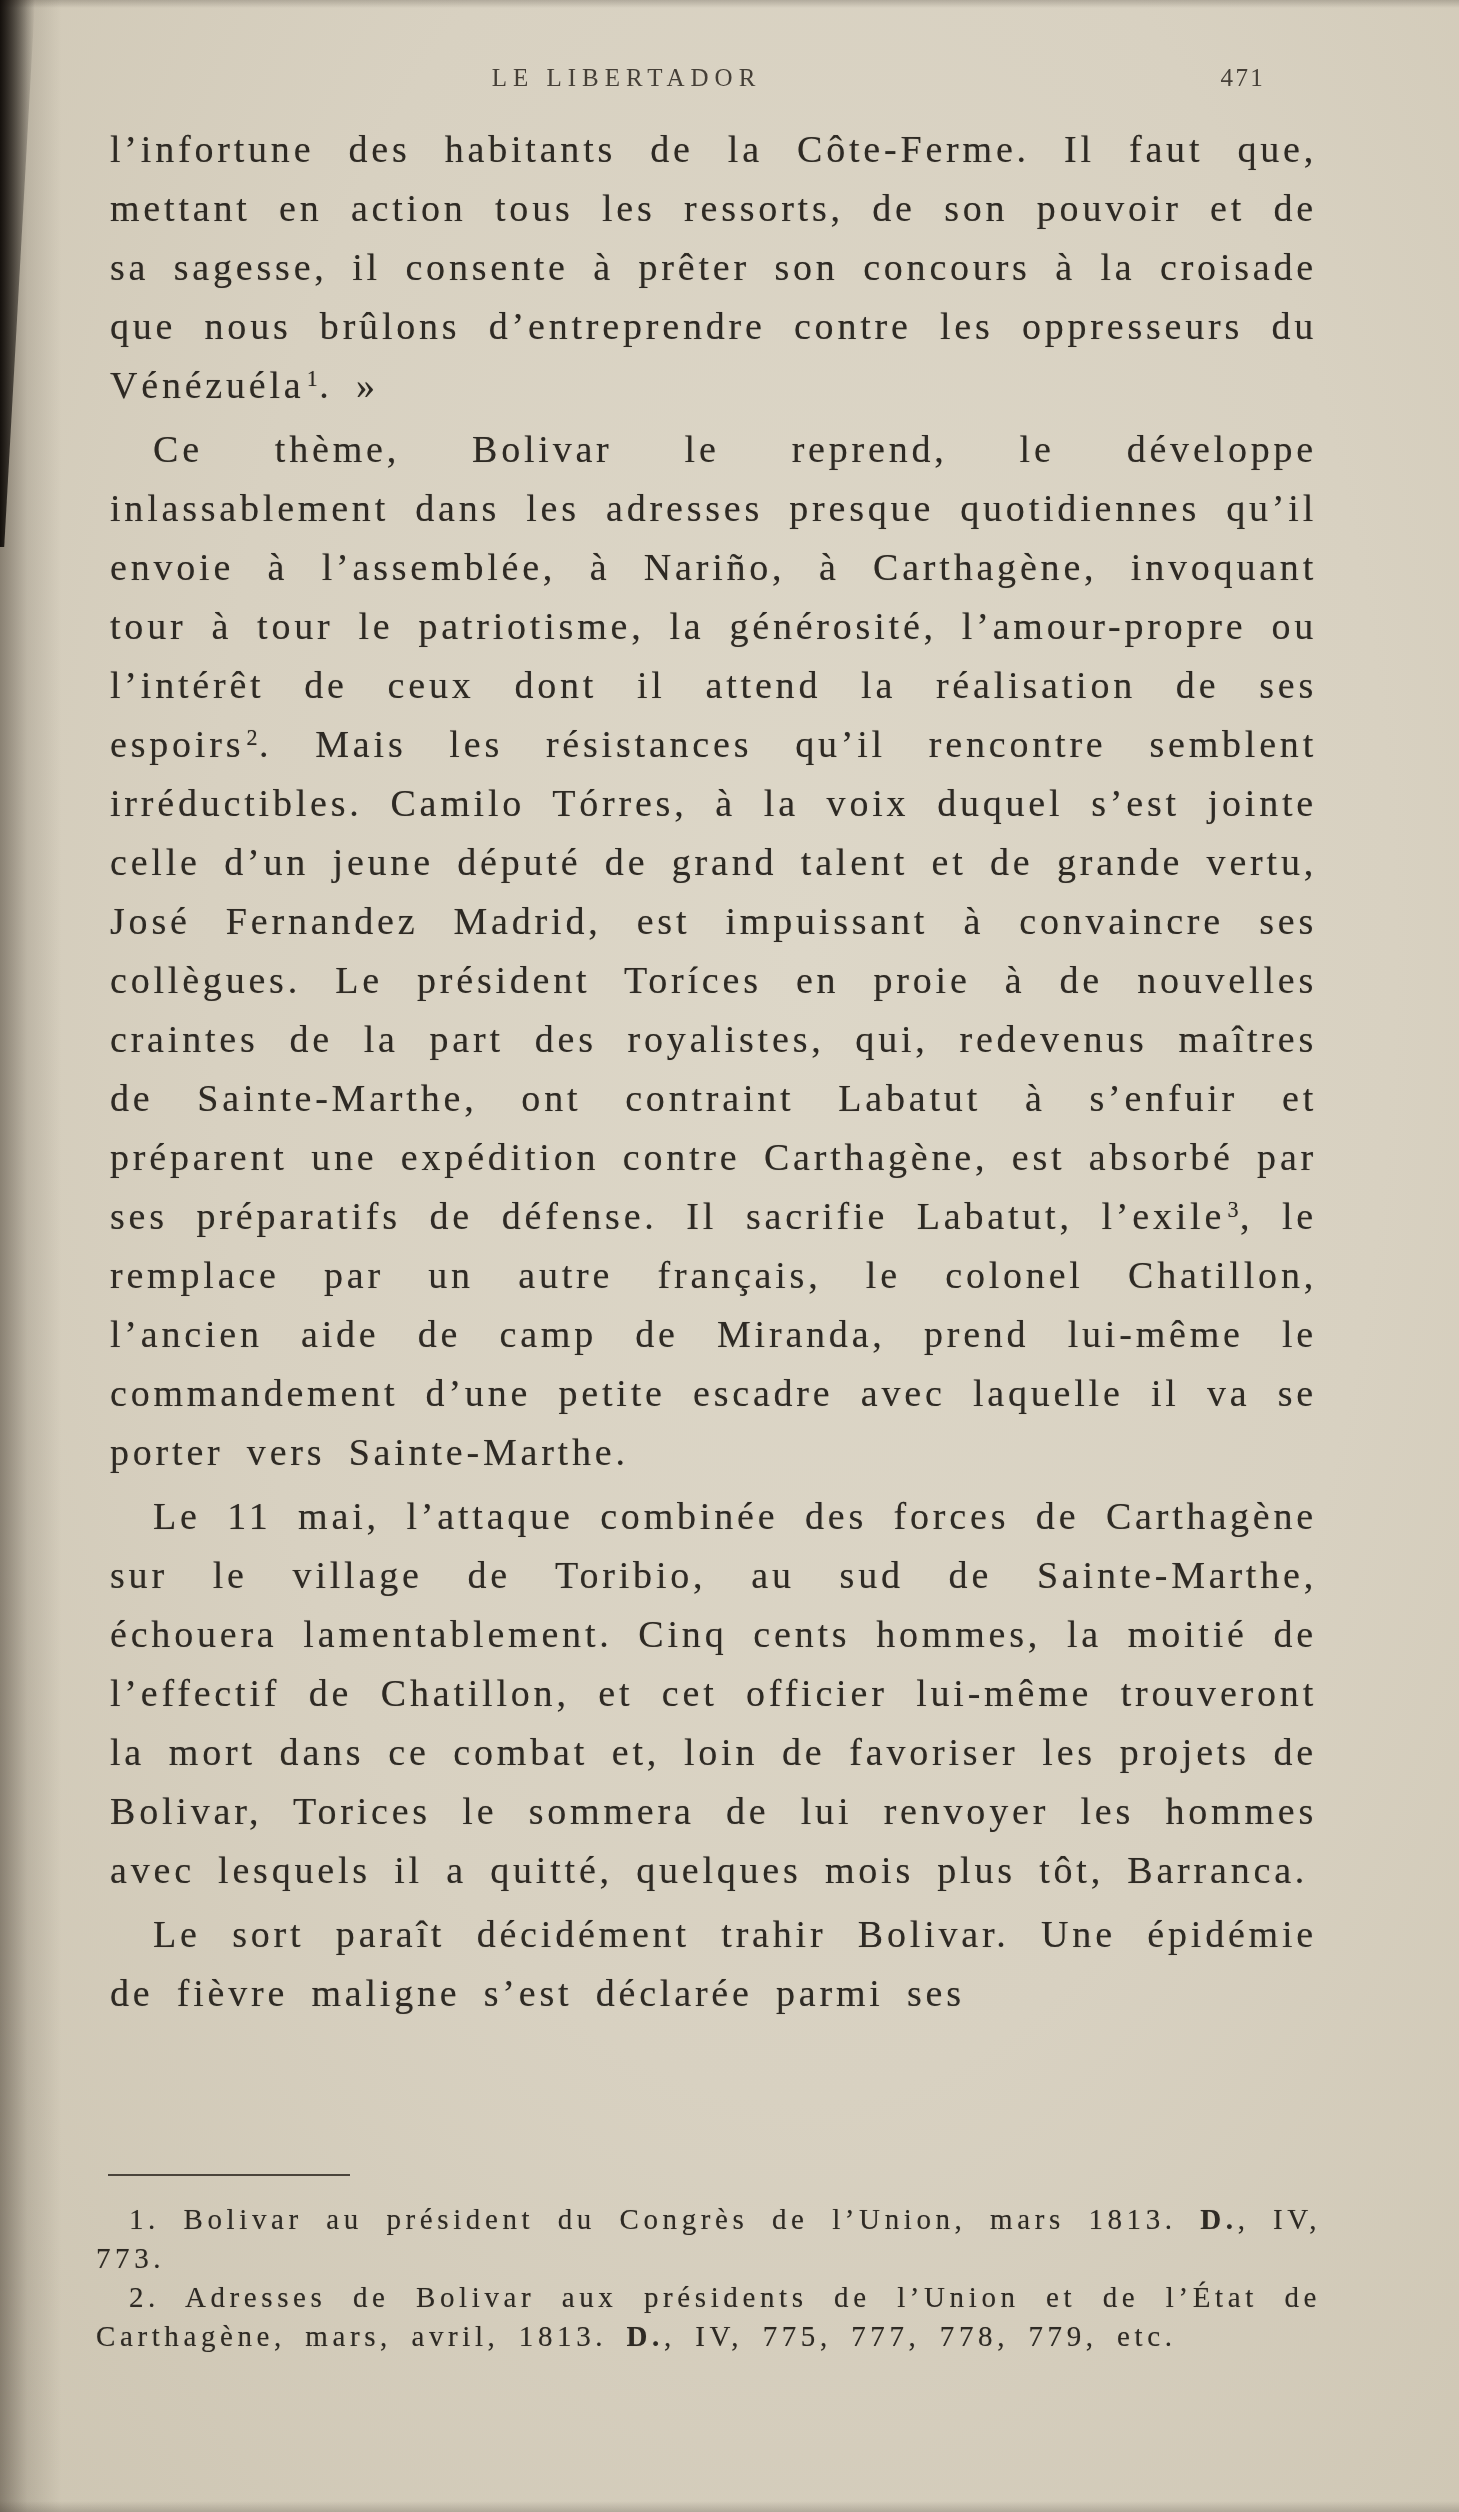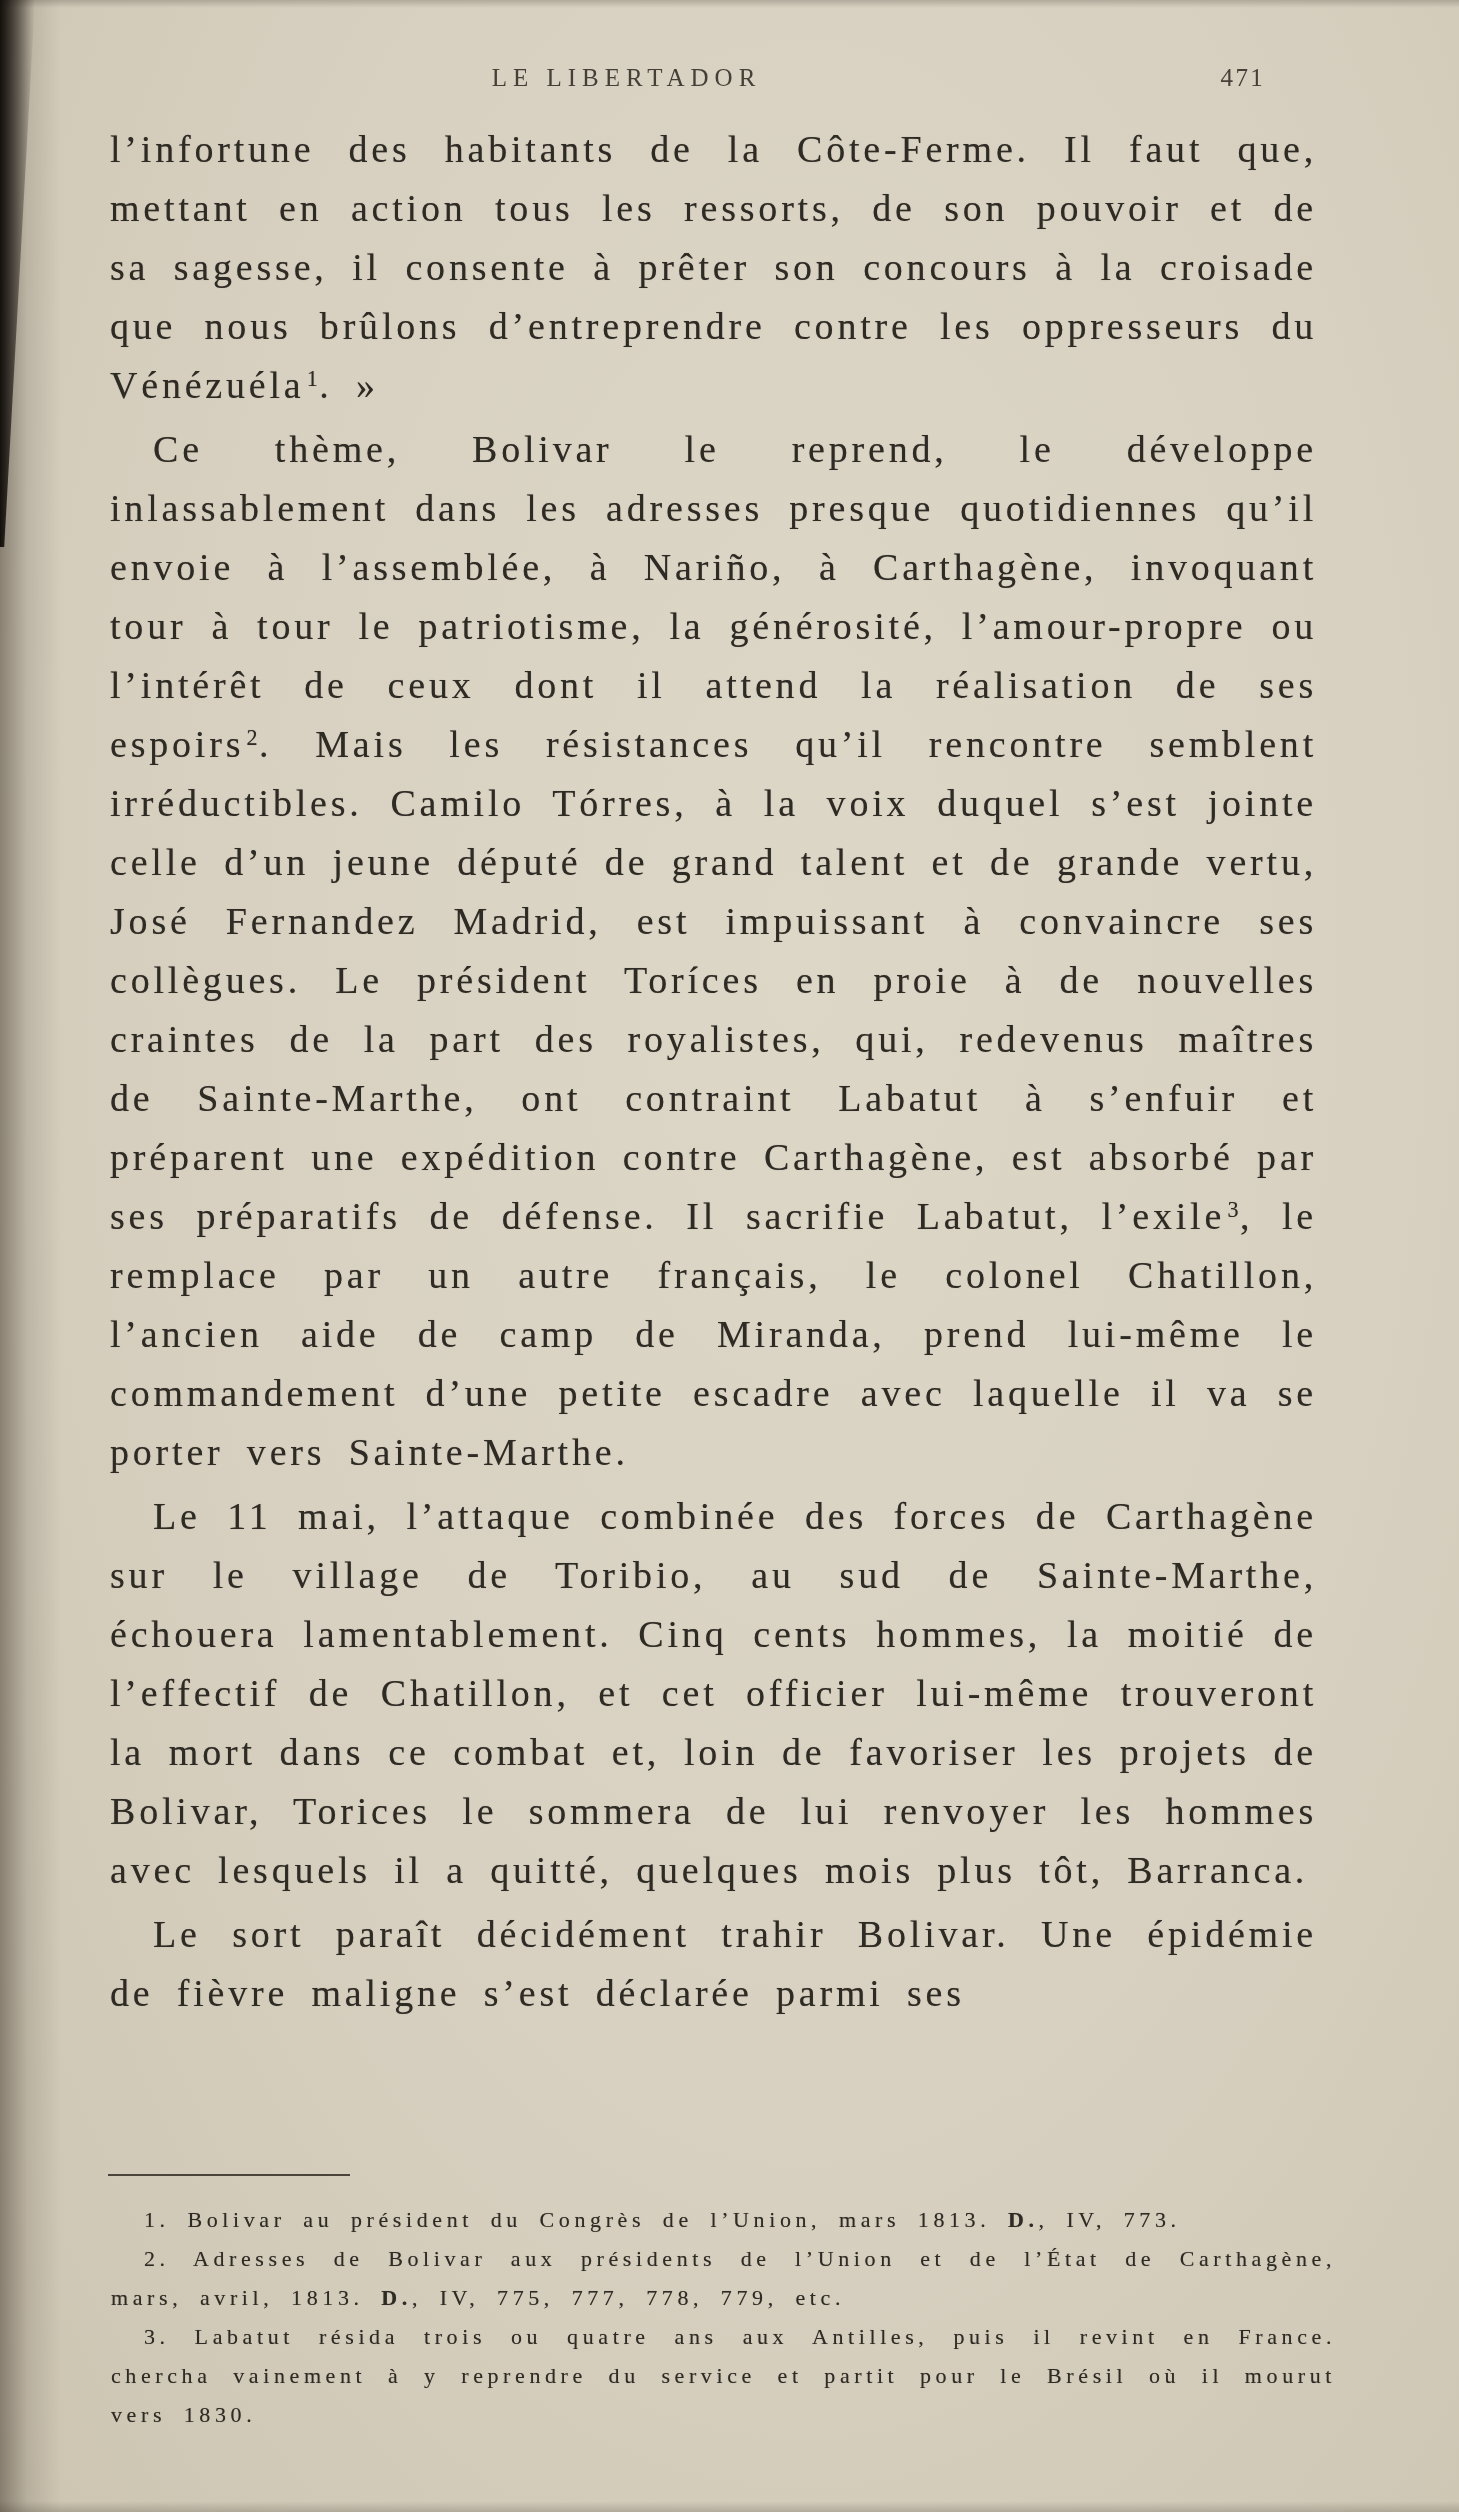--- a/index.html
+++ b/index.html
@@ -66,22 +66,22 @@
     font-size:58%;line-height:0;vertical-align:baseline;
     position:relative;top:-0.55em;padding:0 1.5px 0 2.3px;
     letter-spacing:0;
   }
   
   .footnote-rule{
     position:absolute;left:108px;top:2174px;width:242px;height:0;
     border-top:2.3px solid var(--rule);
   }
   .footnotes{
-    position:absolute;top:2200px;left:111px;width:1225px;
-    font-size:22px;line-height:39px;
+    position:absolute;top:2200px;left:96px;width:1225px;
+    font-size:29px;line-height:39px;
     letter-spacing:4.6px;word-spacing:7.6px;
     text-align:justify;
     text-shadow:0 0 0.8px rgba(46,42,36,0.4);
   }
   .footnote{margin:0;text-indent:33px;}
   .footnote strong{font-weight:700;}
 </style>
 </head>
 <body>
 
@@ -101,16 +101,15 @@
       <p class="para indent"><span>Ce thème, Bolivar le reprend, le développe inlassablement dans les adresses presque quotidiennes qu’il envoie à l’assemblée, à Nariño, à Carthagène, invoquant tour à tour le patriotisme, la générosité, l’amour-propre ou l’intérêt de ceux dont il attend la réalisation de ses espoirs</span><sup>2</sup><span>. Mais les résistances qu’il rencontre semblent irréductibles. Camilo Tórres, à la voix duquel s’est jointe celle d’un jeune député de grand talent et de grande vertu, José Fernandez Madrid, est impuissant à convaincre ses collègues. Le président Toríces en proie à de nouvelles craintes de la part des royalistes, qui, redevenus maîtres de Sainte-Marthe, ont contraint Labatut à s’enfuir et préparent une expédition contre Carthagène, est absorbé par ses préparatifs de défense. Il sacrifie Labatut, l’exile</span><sup>3</sup><span>, le remplace par un autre français, le colonel Chatillon, l’ancien aide de camp de Miranda, prend lui-même le commandement d’une petite escadre avec laquelle il va se porter vers Sainte-Marthe.</span></p>
       <p class="para indent"><span>Le 11 mai, l’attaque combinée des forces de Carthagène sur le village de Toribio, au sud de Sainte-Marthe, échouera lamentablement. Cinq cents hommes, la moitié de l’effectif de Chatillon, et cet officier lui-même trouveront la mort dans ce combat et, loin de favoriser les projets de Bolivar, Torices le sommera de lui renvoyer les hommes avec lesquels il a quitté, quelques mois plus tôt, Barranca.</span></p>
       <p class="para indent"><span>Le sort paraît décidément trahir Bolivar. Une épidémie de fièvre maligne s’est déclarée parmi ses</span></p>
     </main>
 
   <div class="footnote-rule"></div>
 
   <section class="footnotes">
       <p class="footnote"><span>1. Bolivar au président du Congrès de l’Union, mars 1813. </span><strong>D.</strong><span>, IV, 773.</span></p>
       <p class="footnote"><span>2. Adresses de Bolivar aux présidents de l’Union et de l’État de Carthagène, mars, avril, 1813. </span><strong>D.</strong><span>, IV, 775, 777, 778, 779, etc.</span></p>
-      <p class="footnote"><span>3. Labatut résida trois ou quatre ans aux Antilles, puis il revint en France. chercha vainement à y reprendre du service et partit pour le Brésil où il mourut vers 1830.</span></p>
     </section>
 </div>
 
 
 </body></html>

